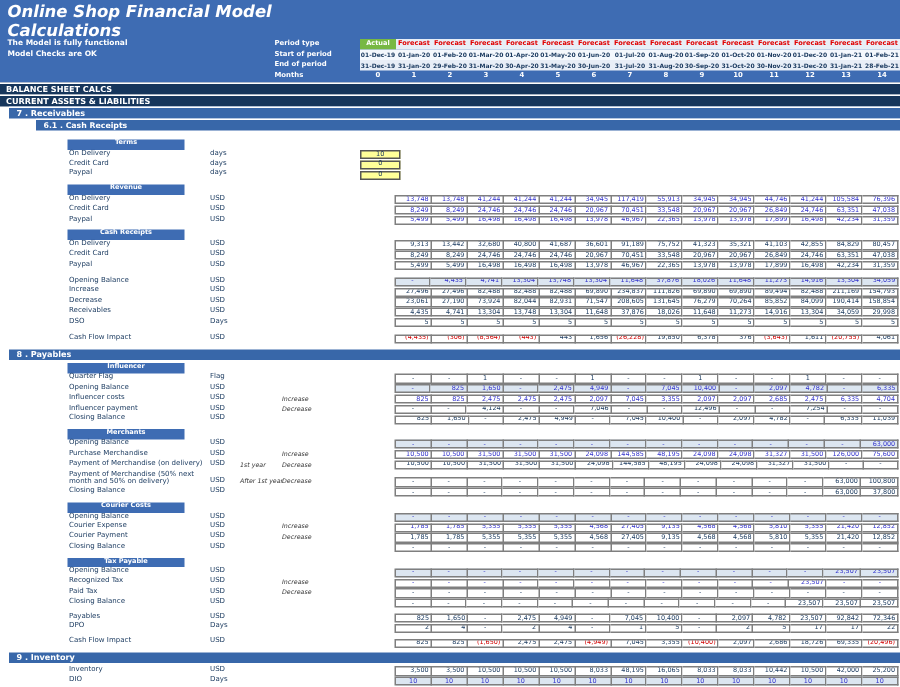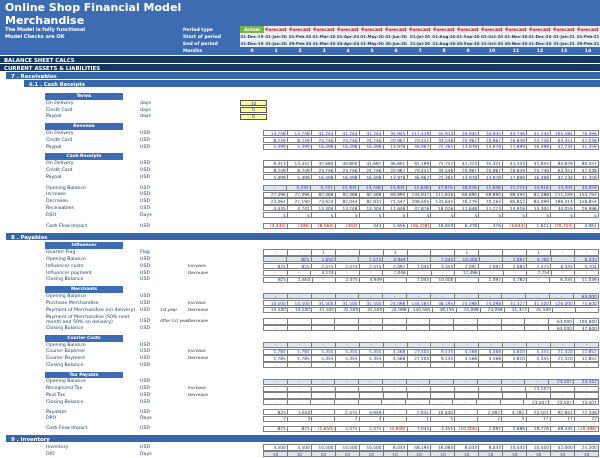--- a/index.html
+++ b/index.html
@@ -3,21 +3,21 @@
 <meta charset="utf-8">
 <style>
   * { margin:0; padding:0; box-sizing:border-box; }
   html,body { background:#fff; }
   .stage{
     position:relative; width:600px; height:458px; overflow:hidden;
     background:#ffffff; font-family:"DejaVu Sans", sans-serif;
   }
   
   .band{ position:absolute; left:0; top:0; width:600px; height:55px; background:#3E6CB3; }
-  .title{ position:absolute; left:5px; top:2px; color:#fff; font-weight:bold; font-size:11px; line-height:12.5px; white-space:pre-line;}
+  .title{ position:absolute; left:5px; top:2px; color:#fff; font-weight:bold; font-size:11px; line-height:12.5px; white-space:pre-line;font-style:italic;}
   .status{ position:absolute; left:5px; top:26px; color:#fff; font-weight:bold; font-size:5px; line-height:7.3px;}
   .plabels{ position:absolute; left:183px; top:25.5px; color:#fff; font-weight:bold; font-size:4.6px; line-height:7.2px;}
   .hrow{ position:absolute; left:240px; width:360px; display:flex; height:7.2px;}
   .hrow > div{ flex:1; display:flex; align-items:center; justify-content:center; }
   #chips{ top:25.5px; }
   .chip-actual{ background:#77B843; color:#fff; font-weight:bold; font-size:4.4px;}
   .chip-forecast{ background:#E8EEF7; color:#E00000; font-weight:bold; font-size:4.4px;}
   #starts{ top:32.7px; background:#F4F8FD;}
   #ends{ top:39.9px; background:#E8EEF7;}
   .datecell{ color:#17375D; font-weight:bold; font-size:4px; white-space:nowrap;}
@@ -54,21 +54,21 @@
   .cell.dash{ justify-content:center; padding-right:0;}
   .ycell{ position:absolute; left:240px; top:0.3px; width:27px; height:6.2px; background:#FFFF99;
           border:0.6px solid #555; color:#17375D; font-size:4.4px; display:flex; align-items:center; justify-content:center;}
   .gap{ width:100%; }
 </style>
 </head>
 <body>
 
 <div class="stage">
   <div class="band">
-    <div class="title"><span>Online Shop Financial Model</span><br><span>Merchandise</span></div>
+    <div class="title"><span>Online Shop Financial Model</span><br><span>Calculations</span></div>
     <div class="status">
       <div>The Model is fully functional</div>
       <div>Model Checks are OK</div>
     </div>
     <div class="plabels">
       <div>Period type</div>
       <div>Start of period</div>
       <div>End of period</div>
       <div>Months</div>
     </div>

